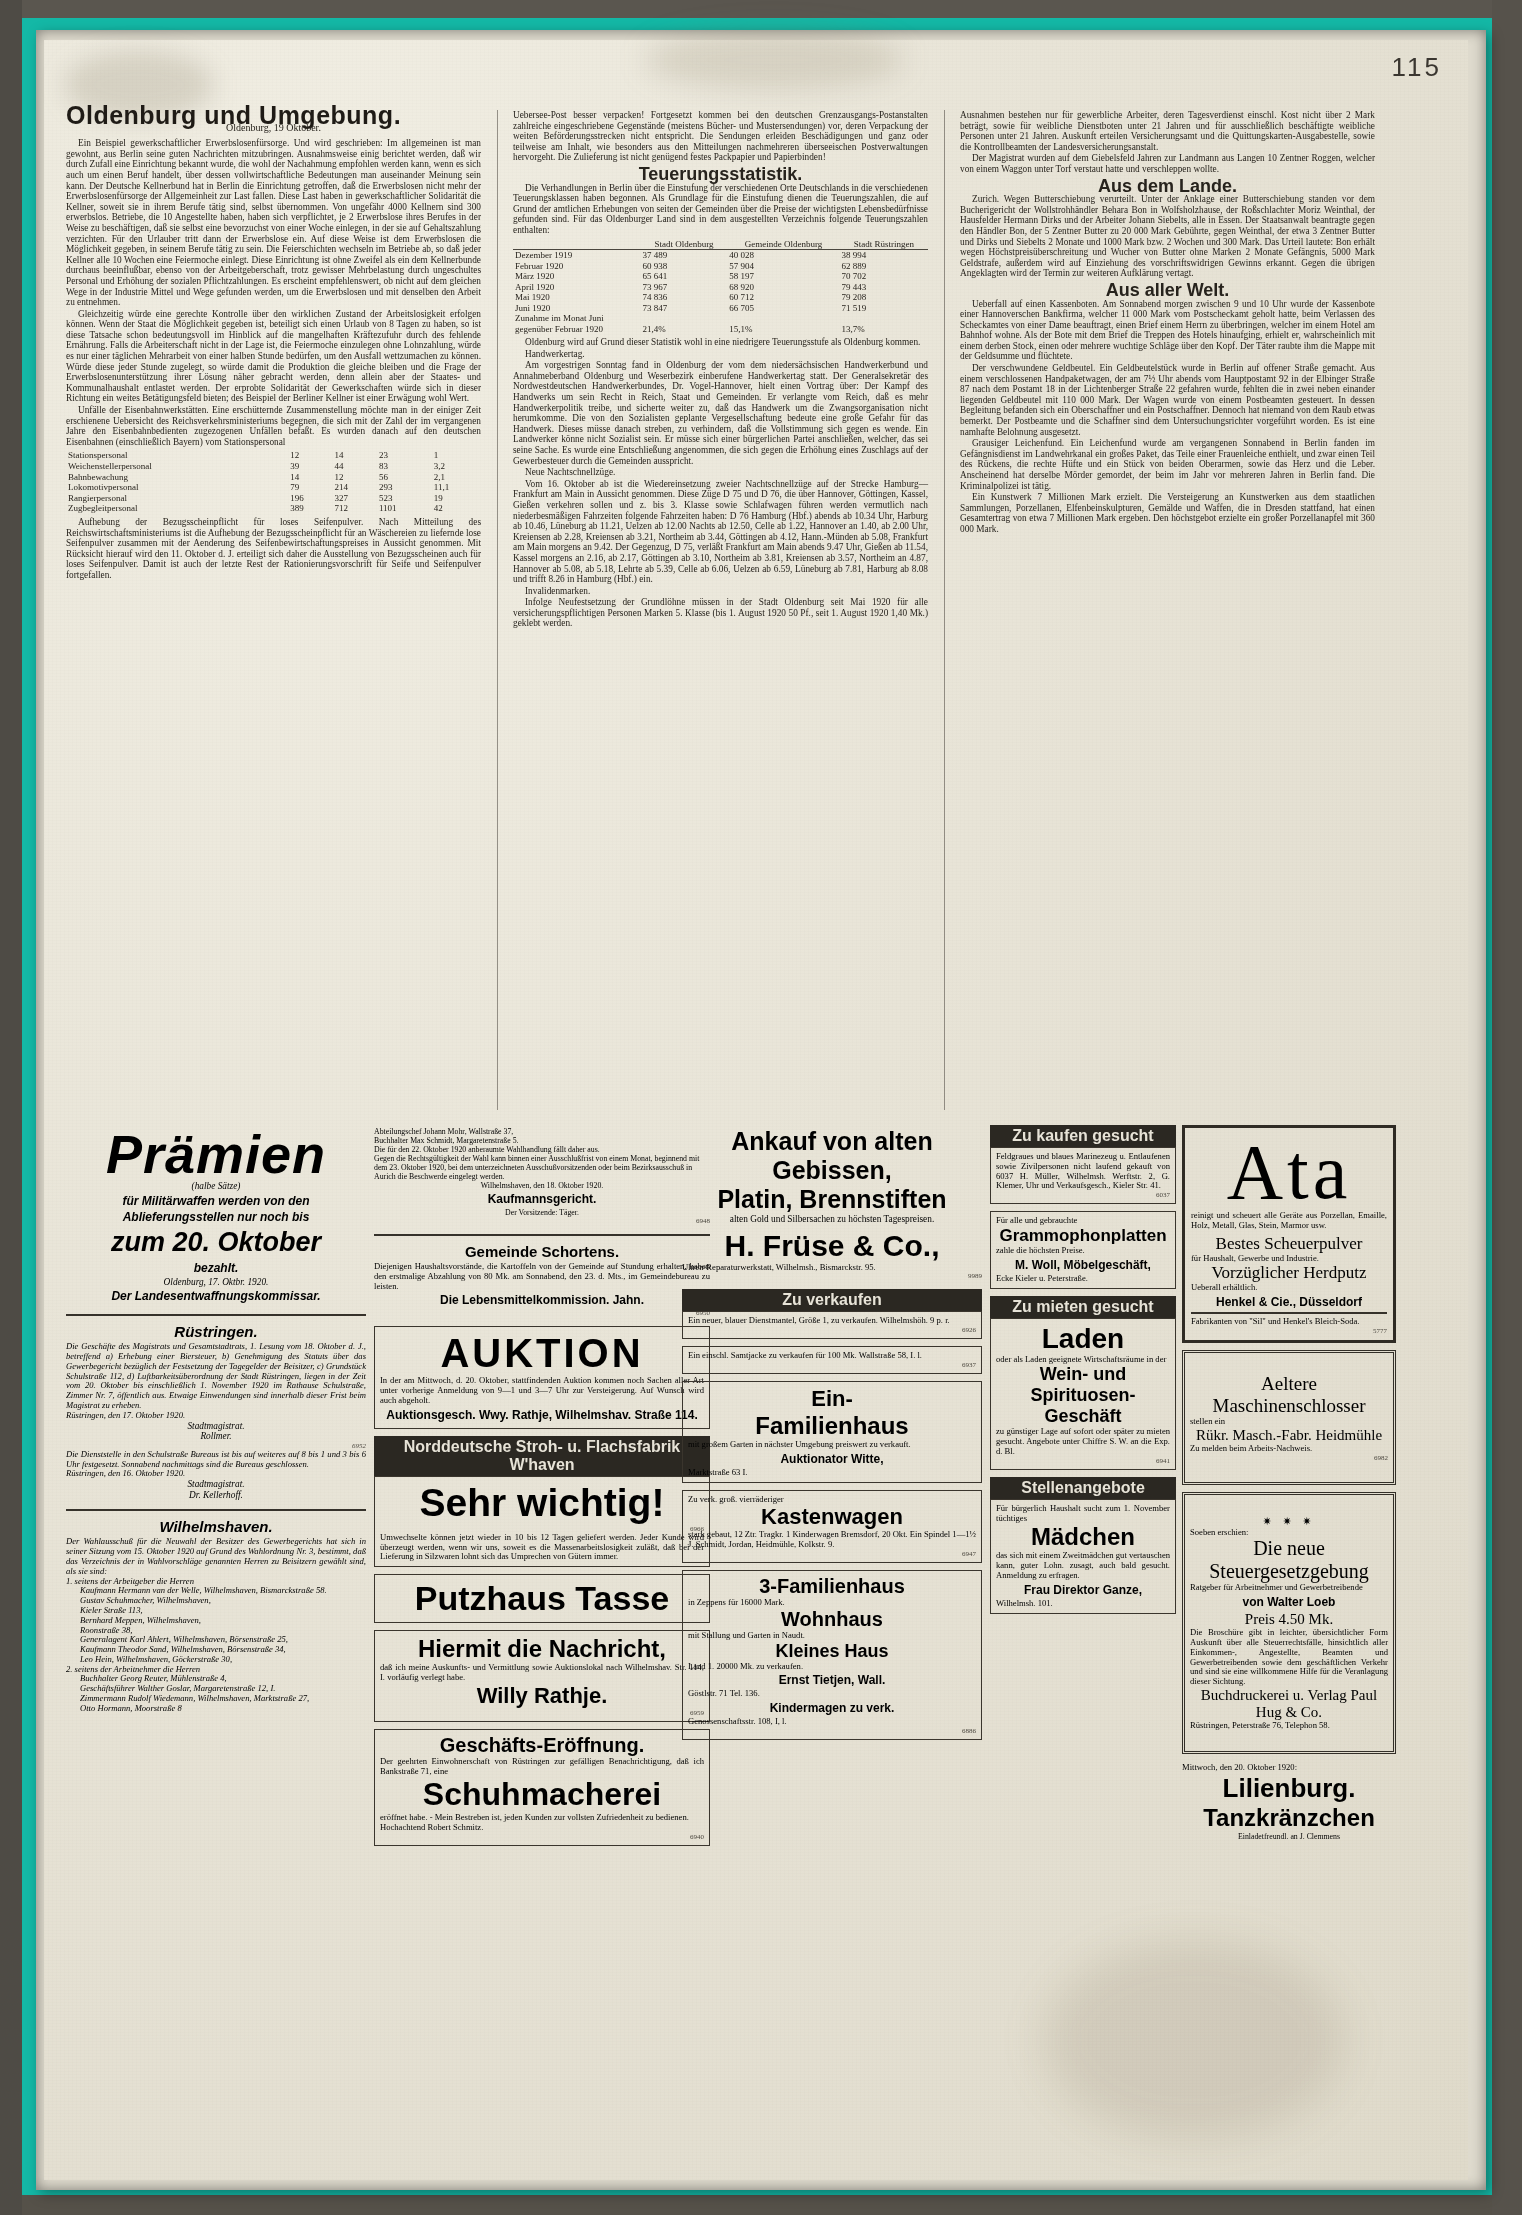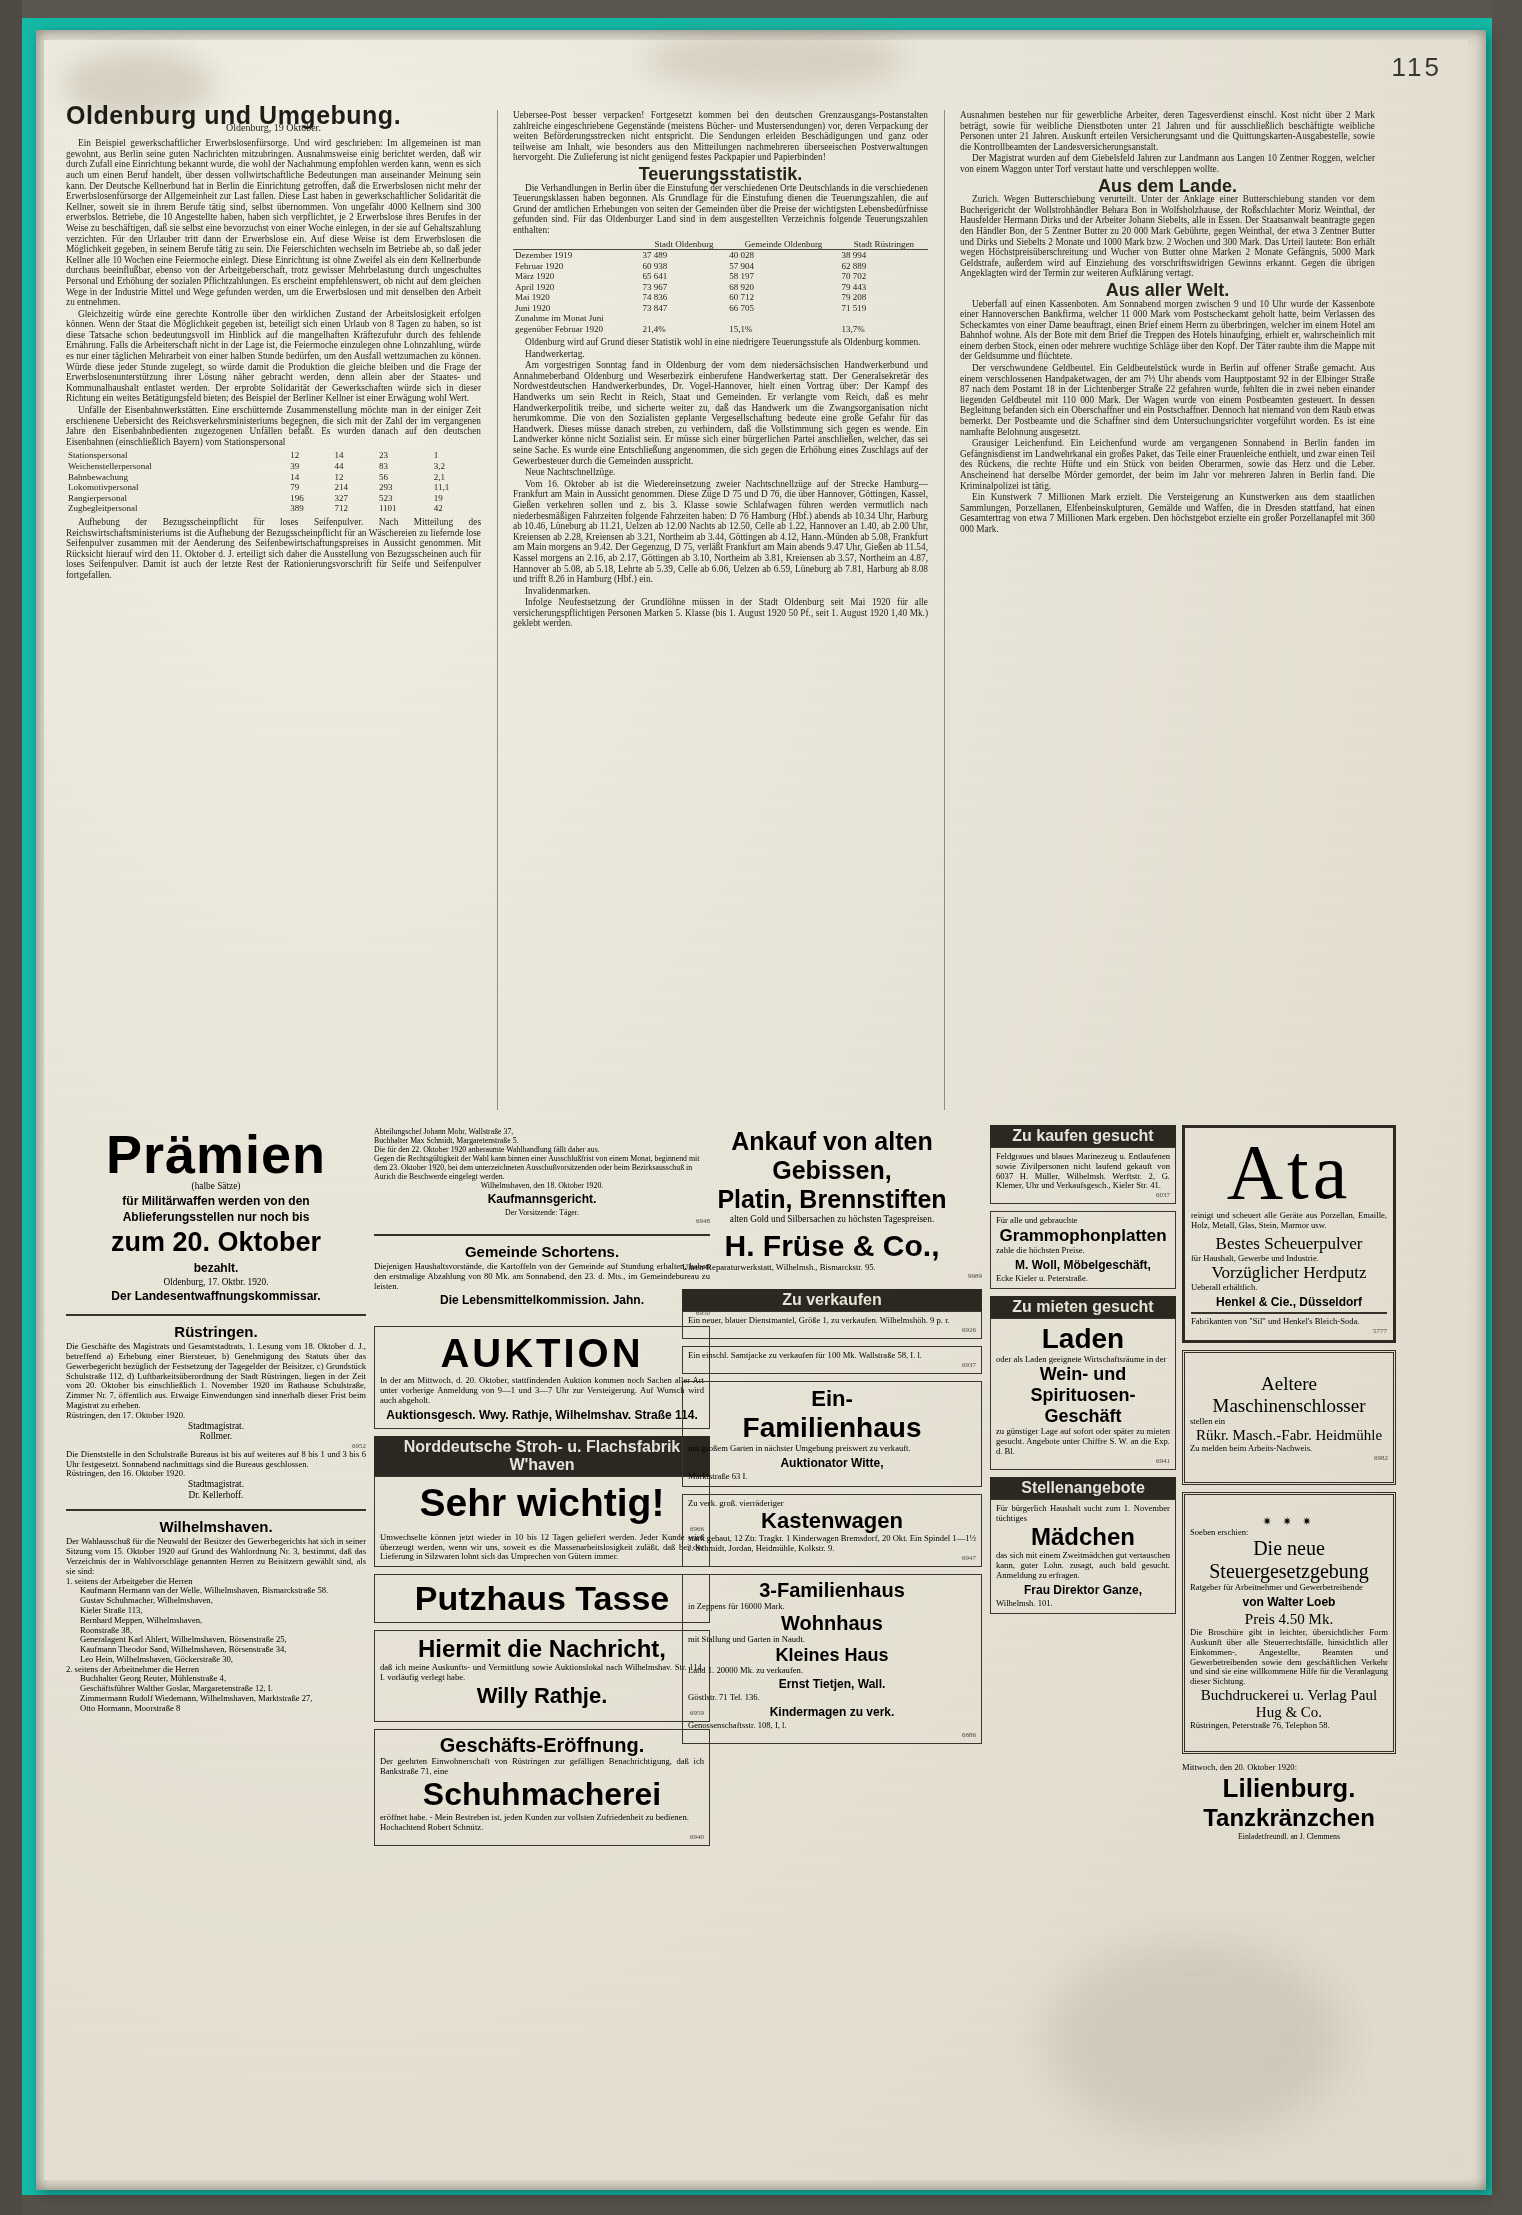--- a/index.html
+++ b/index.html
@@ -54,21 +54,21 @@
   .tbl{width:100%;border-collapse:collapse;font-size:9px;margin:3px 0;}
   .tbl td,.tbl th{padding:0 2px;line-height:10.5px;}
   .tbl th{font-weight:normal;text-align:center;border-bottom:1px solid #4a463e;}
   .tbl td.r{text-align:left;}
   .tbl td.l{text-align:left;}
   .tbl2 td{font-size:9px;line-height:10.6px;}
 
   
   .ads{position:absolute;left:66px;top:1125px;width:1330px;height:965px;}
   .adcol{position:absolute;top:0;}
-  .a1{left:0;width:300px;}
+  .a1{left:0;width:300px;font-style:italic;}
   .a2{left:308px;width:336px;}
   .a3{left:616px;width:300px;}
   .a4{left:924px;width:186px;}
   .a5{left:1116px;width:214px;}
   .ad{border:1px solid #3a352d;padding:4px 5px;margin-bottom:7px;background:transparent;}
   .ad.nb{border:none;padding:2px 0;}
   .ad .big{font-family:"Liberation Sans",sans-serif;font-weight:bold;text-align:center;}
   .ct{text-align:center;}
   .sm{font-size:8.6px;line-height:9.8px;text-align:justify;}
   .sm9{font-size:9.3px;line-height:10.6px;}
@@ -373,21 +373,21 @@
         <div class="num">6926</div>
       </div>
 
       <div class="ad">
         <div class="sm">Ein einschl. Samtjacke zu verkaufen für 100 Mk. Wallstraße 58, I. l.</div>
         <div class="num">6937</div>
       </div>
 
       <div class="ad ct">
         <div class="big" style="font-size:22px;">Ein-</div>
-        <div class="big" style="font-size:28px;">Familienhaus</div>
+        <div class="big" style="font-size:24px;">Familienhaus</div>
         <div class="sm ct">mit großem Garten in nächster Umgebung preiswert zu verkauft.</div>
         <div class="ttl2">Auktionator Witte,</div>
         <div class="sm ct">Marktstraße 63 I.</div>
       </div>
 
       <div class="ad ct">
         <div class="sm ct">Zu verk. groß. vierräderiger</div>
         <div class="big" style="font-size:22px;">Kastenwagen</div>
         <div class="sm">stark gebaut, 12 Ztr. Tragkr. 1 Kinderwagen Bremsdorf, 20 Okt. Ein Spindel 1—1½ J. Schmidt, Jordan, Heidmühle, Kolkstr. 9.</div>
         <div class="num">6947</div>

